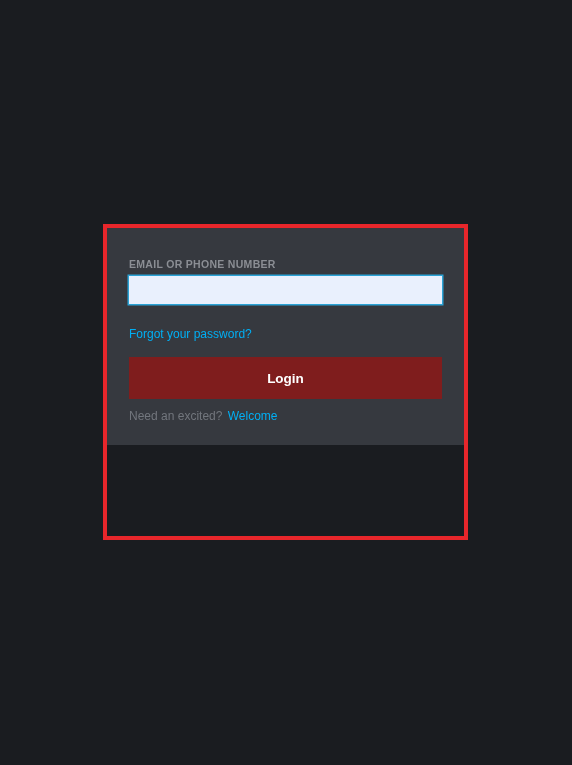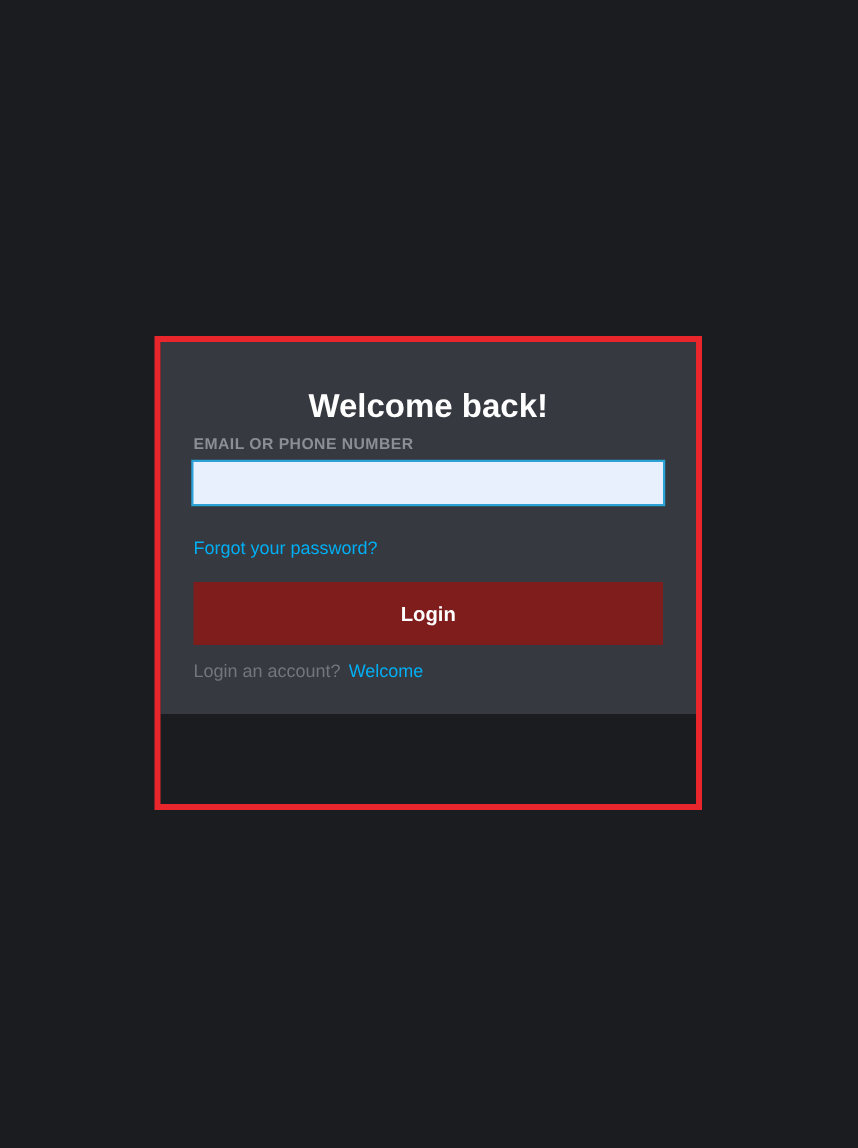--- a/index.html
+++ b/index.html
@@ -107,30 +107,29 @@
       cursor: pointer;
       margin-left: 2px;
     }
   </style>
 </head>
 <body>
 
 <div class="outer-wrapper">
   <div class="red-border"></div>
   <div class="login-panel">
-    <h1 class="title">Welcome back!</h1>
 
     <div class="field-group">
       <div class="field-label">EMAIL OR PHONE NUMBER</div>
       <input type="text" class="text-input focused" value="" style="">
     </div>
 
 
     <a class="forgot-link">Forgot your password?</a>
 
     <button class="login-button">Login</button>
 
     <div class="register-row">
-      <span>Login an account?</span>
+      <span>Need an excited?</span>
       <a class="register-link">Welcome</a>
     </div>
   </div>
 </div>
 
 </body></html>

